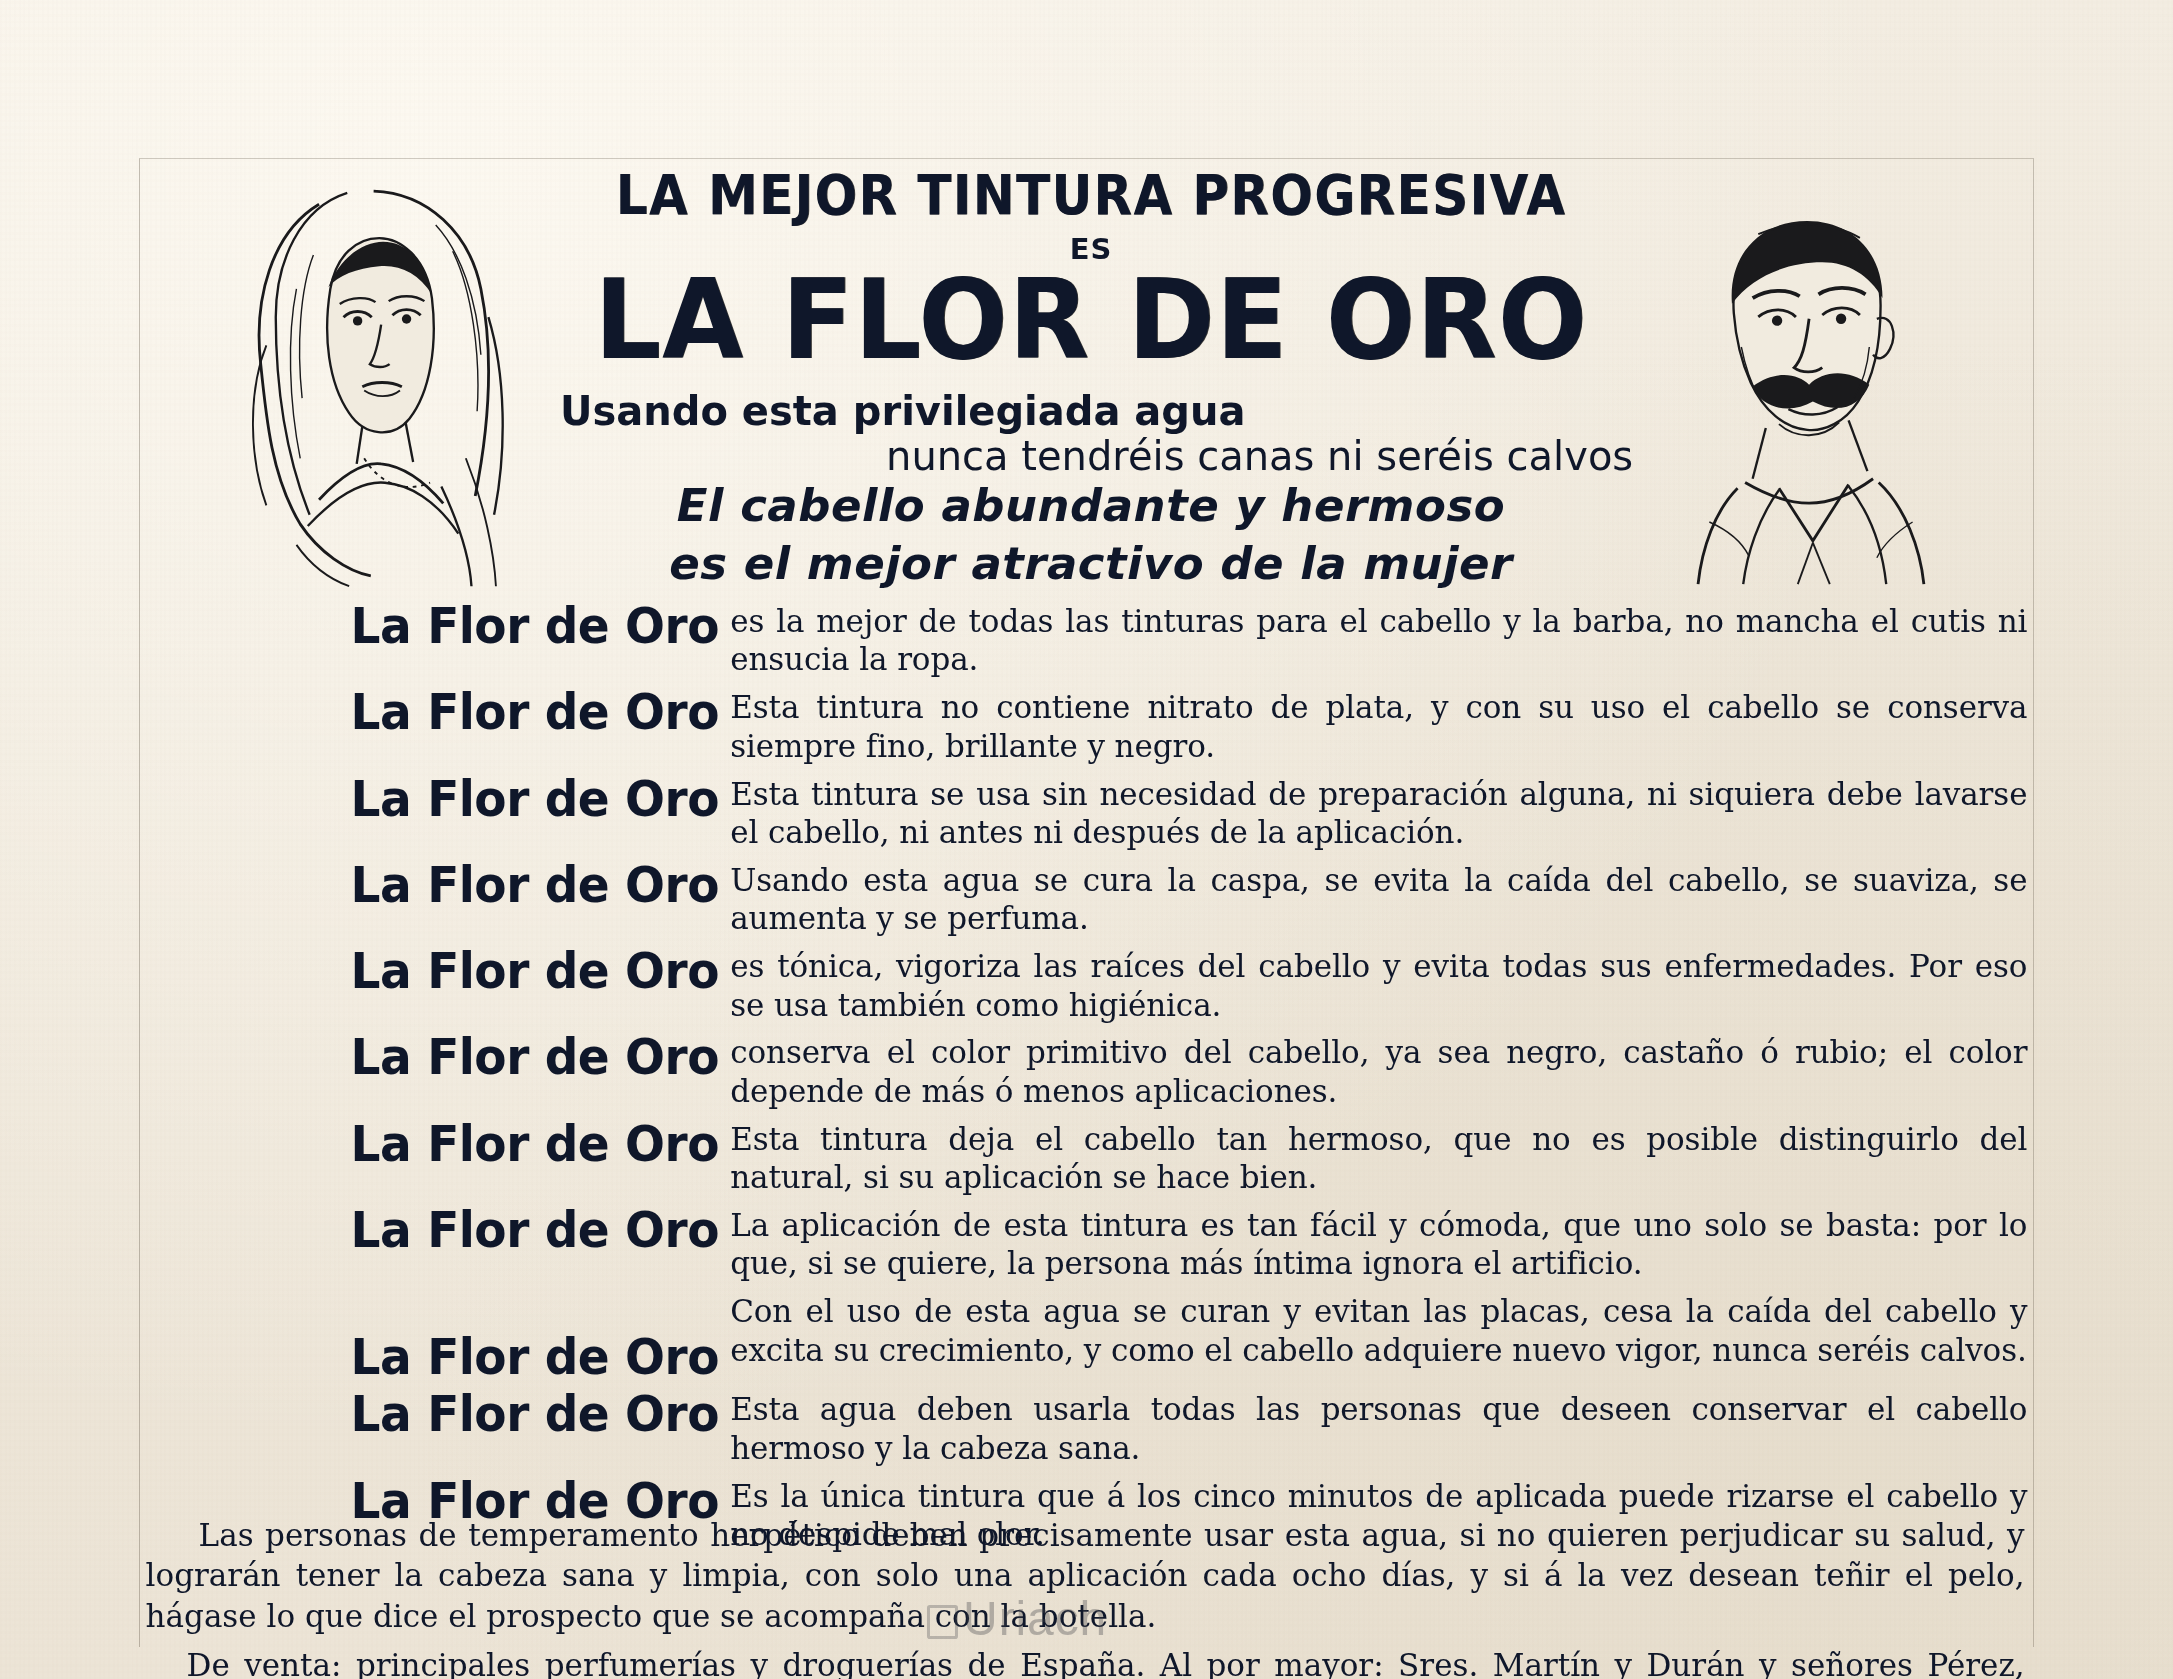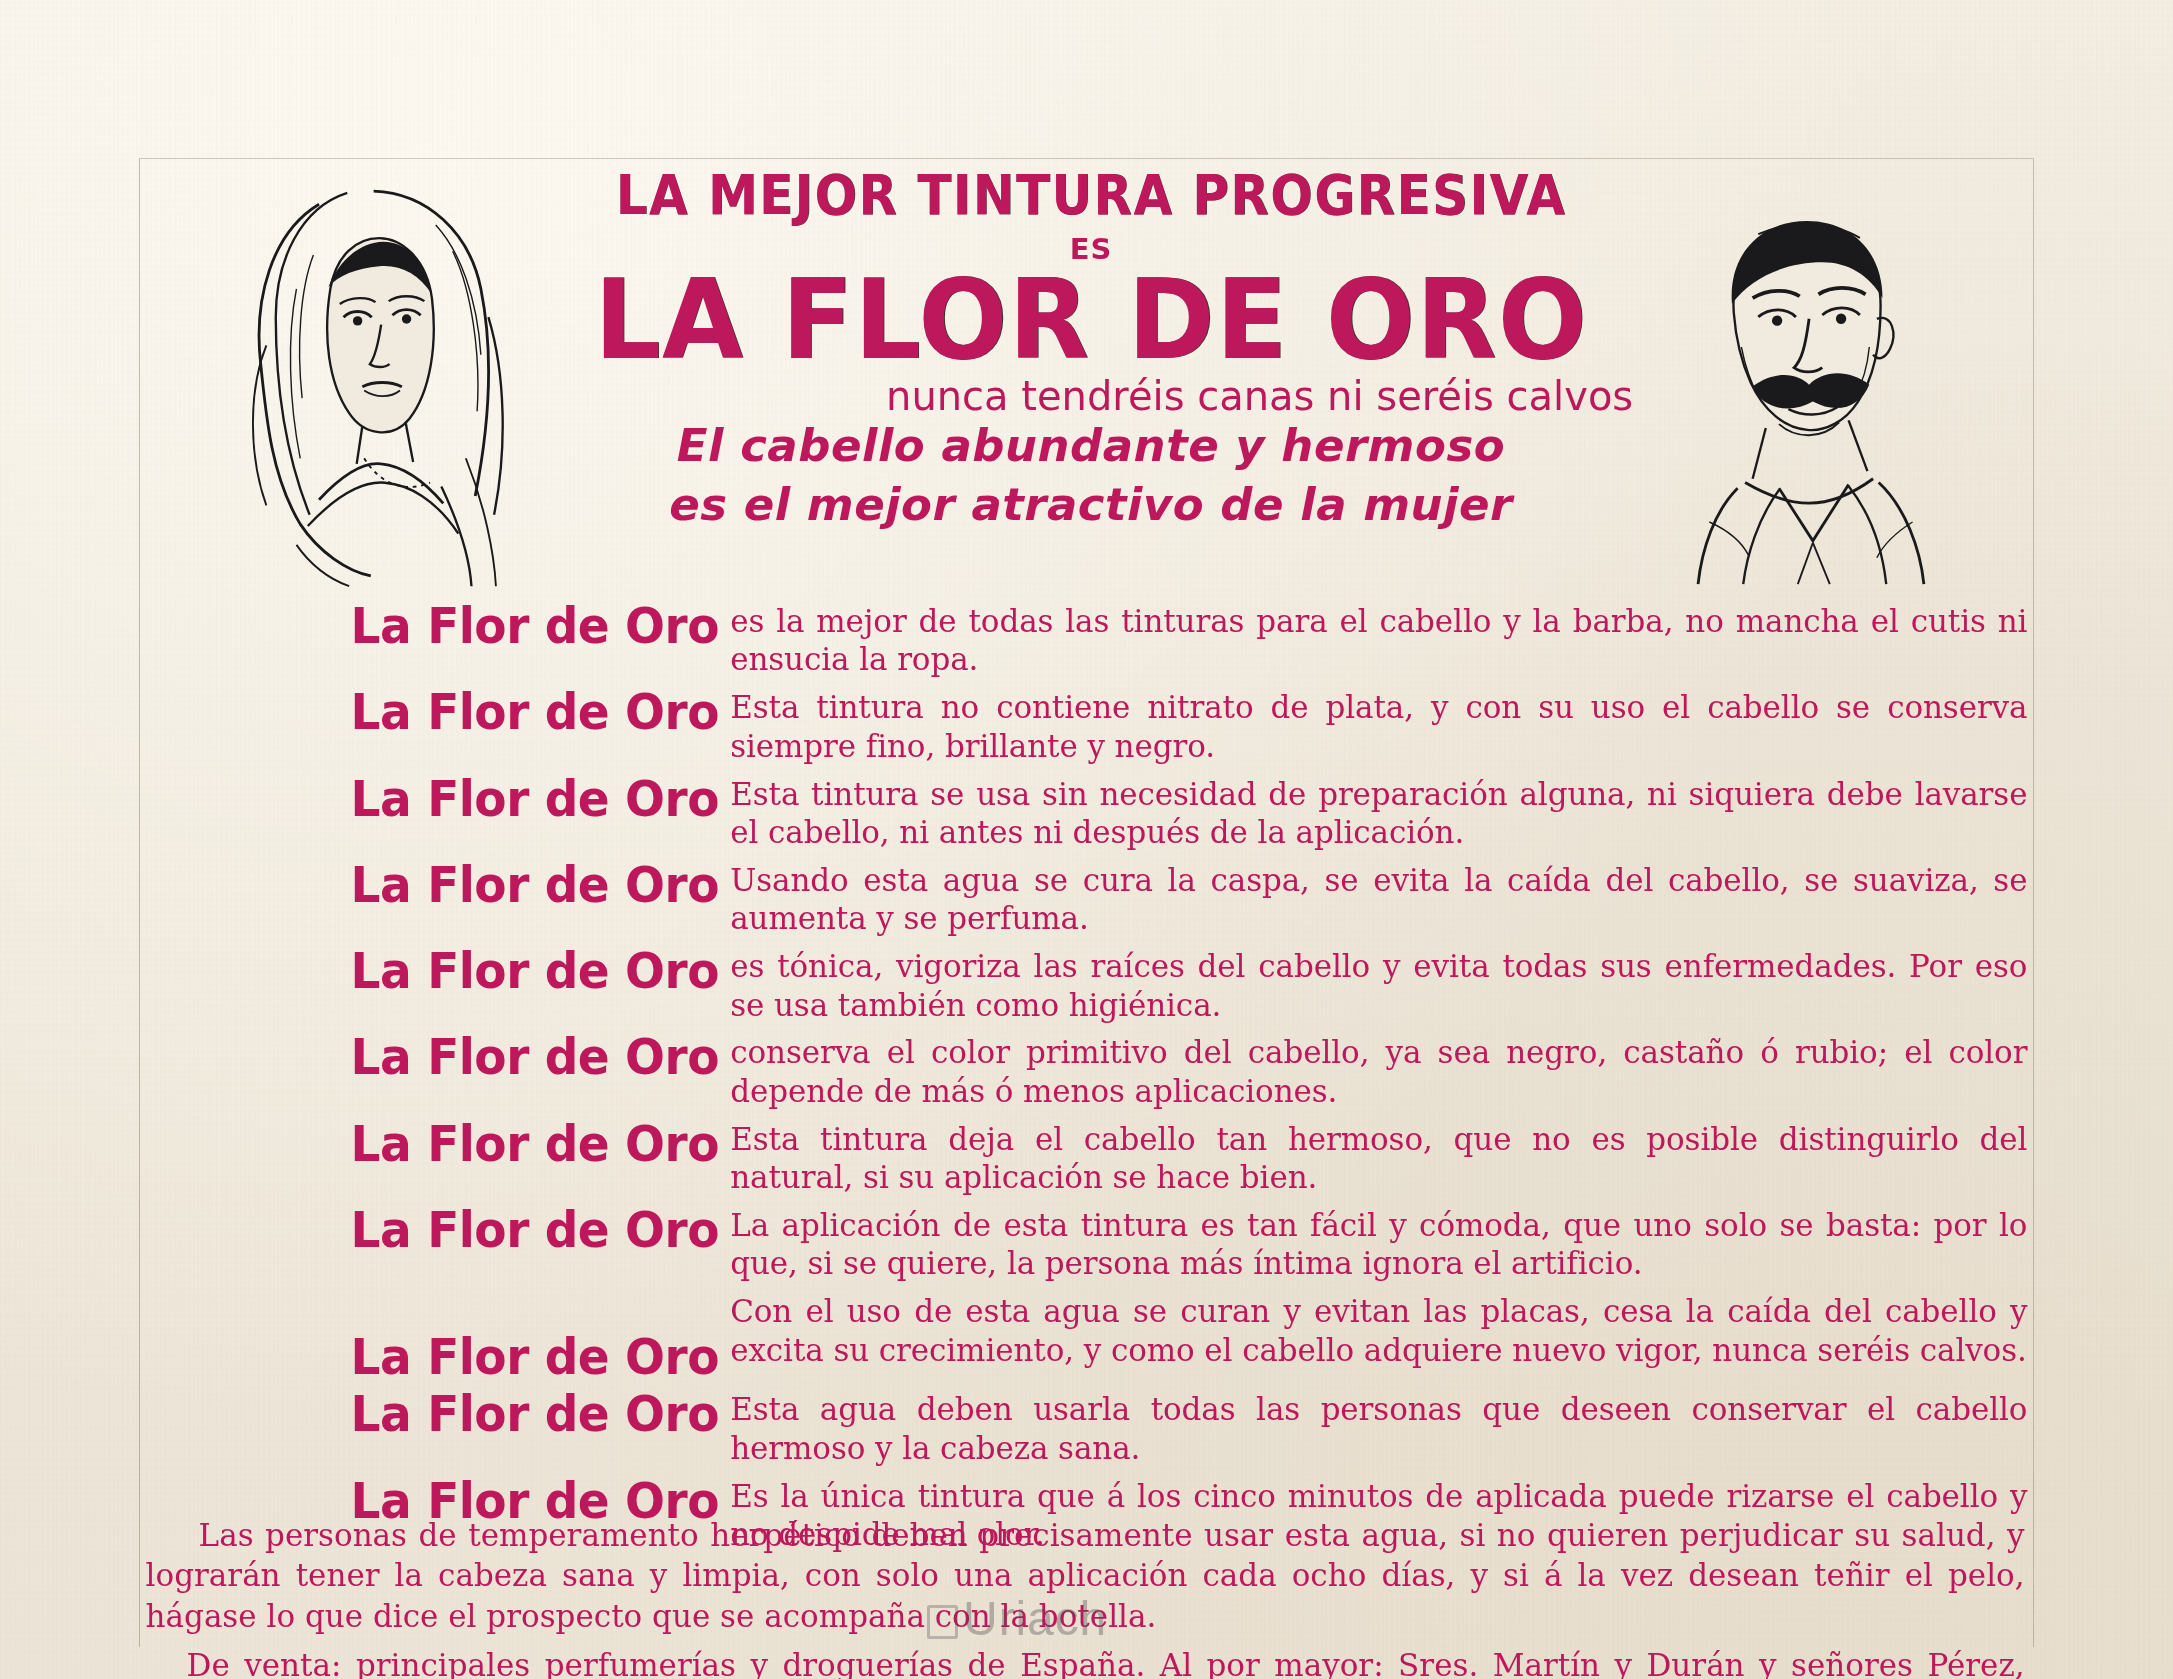--- a/index.html
+++ b/index.html
@@ -35,21 +35,21 @@
   
   #sheet {
     position: absolute;
     left: 139px;
     top: 158px;
     width: 1893px;
     height: 1488px;
     border-left: 1.9px solid rgba(90,80,65,0.35);
     border-right: 1.9px solid rgba(90,80,65,0.30);
     border-top: 1.9px solid rgba(90,80,65,0.28);
-    color: #be185d;
+    color: #0f172a;
   }
 
   
   #header {
     position: absolute;
     left: 0; top: 0;
     width: 1893px;
     height: 461px;
   }
   #headline-block {
@@ -248,20 +248,21 @@
           <path d="M262 80 C282 120 292 190 288 250" stroke-width="1.5"></path>
           <path d="M244 52 C270 80 288 130 292 190" stroke-width="1.5"></path>
         </g>
       </svg>
     </div>
 
     <div id="headline-block">
       <div class="h-line1">LA MEJOR TINTURA PROGRESIVA</div>
       <div class="h-es">ES</div>
       <div class="h-brand">LA FLOR DE ORO</div>
+      <div class="h-sub1">Usando esta privilegiada agua</div>
       <div class="h-sub2">nunca tendréis canas ni seréis calvos</div>
       <div class="h-italic">El cabello abundante y hermoso</div>
       <div class="h-italic" style="margin-top:7px">es el mejor atractivo de la mujer</div>
     </div>
 
     <div class="portrait" id="portrait-man">
       <svg viewBox="0 0 330 440" width="311" height="414" aria-hidden="true">
         <g fill="none" stroke="#1a1a1c" stroke-width="2.5">
 
           <path d="M92 150 C88 96 120 58 168 56 C216 54 248 90 248 142 C248 184 240 220 224 244

